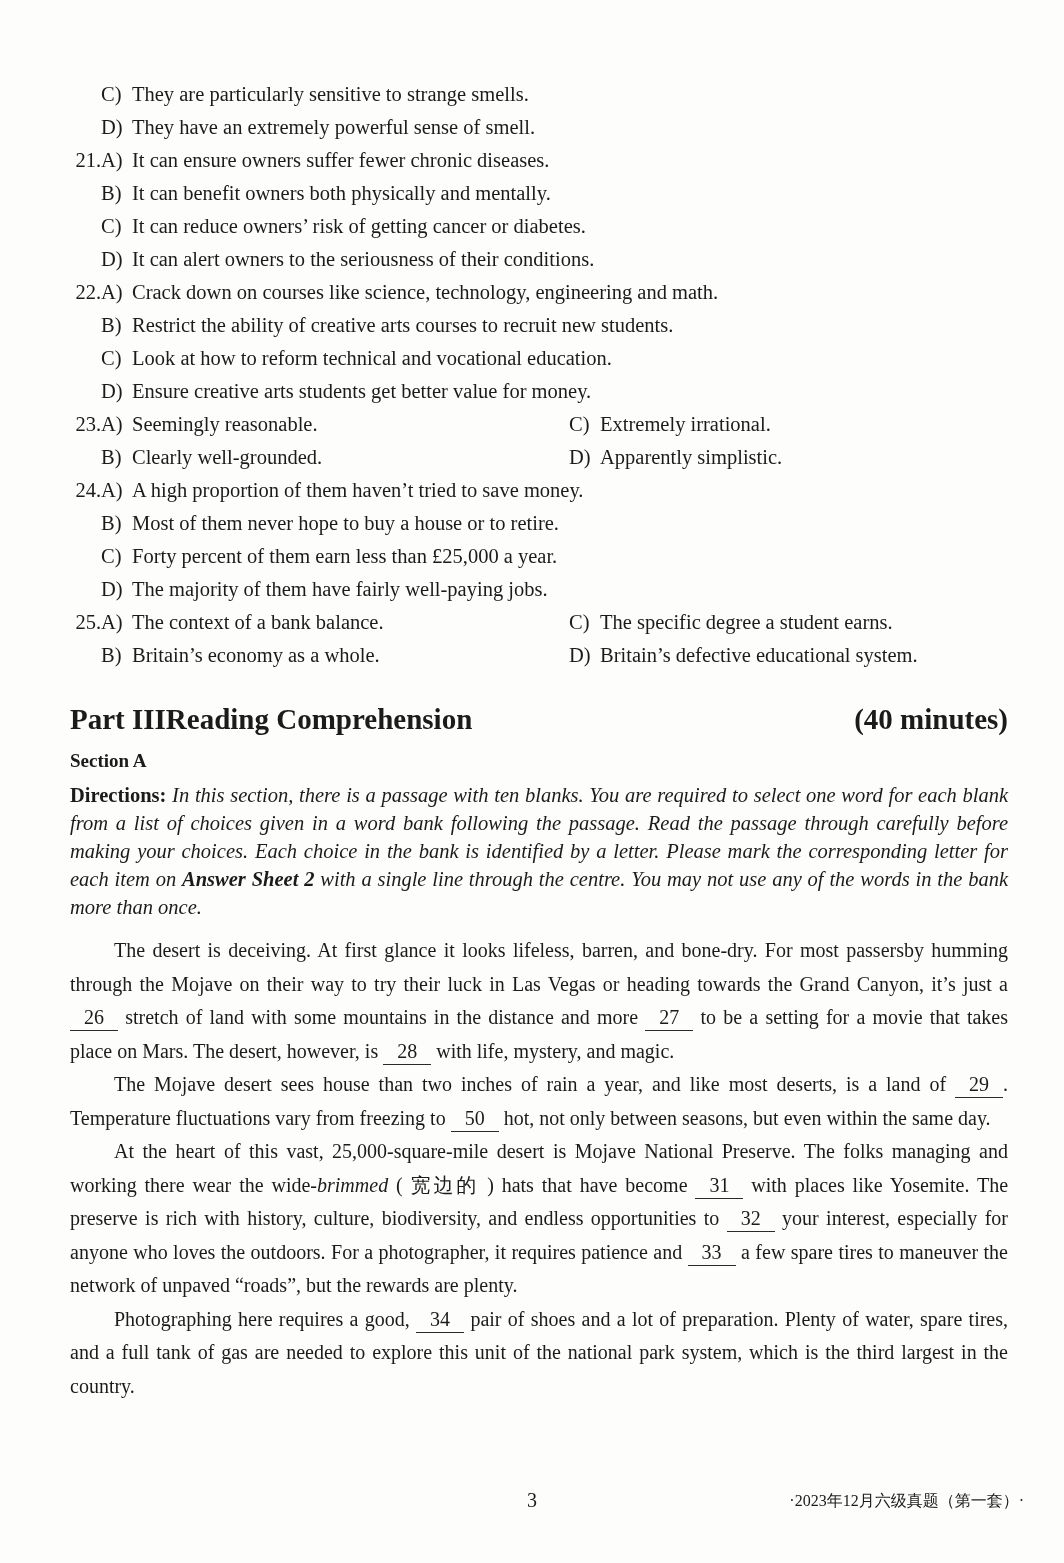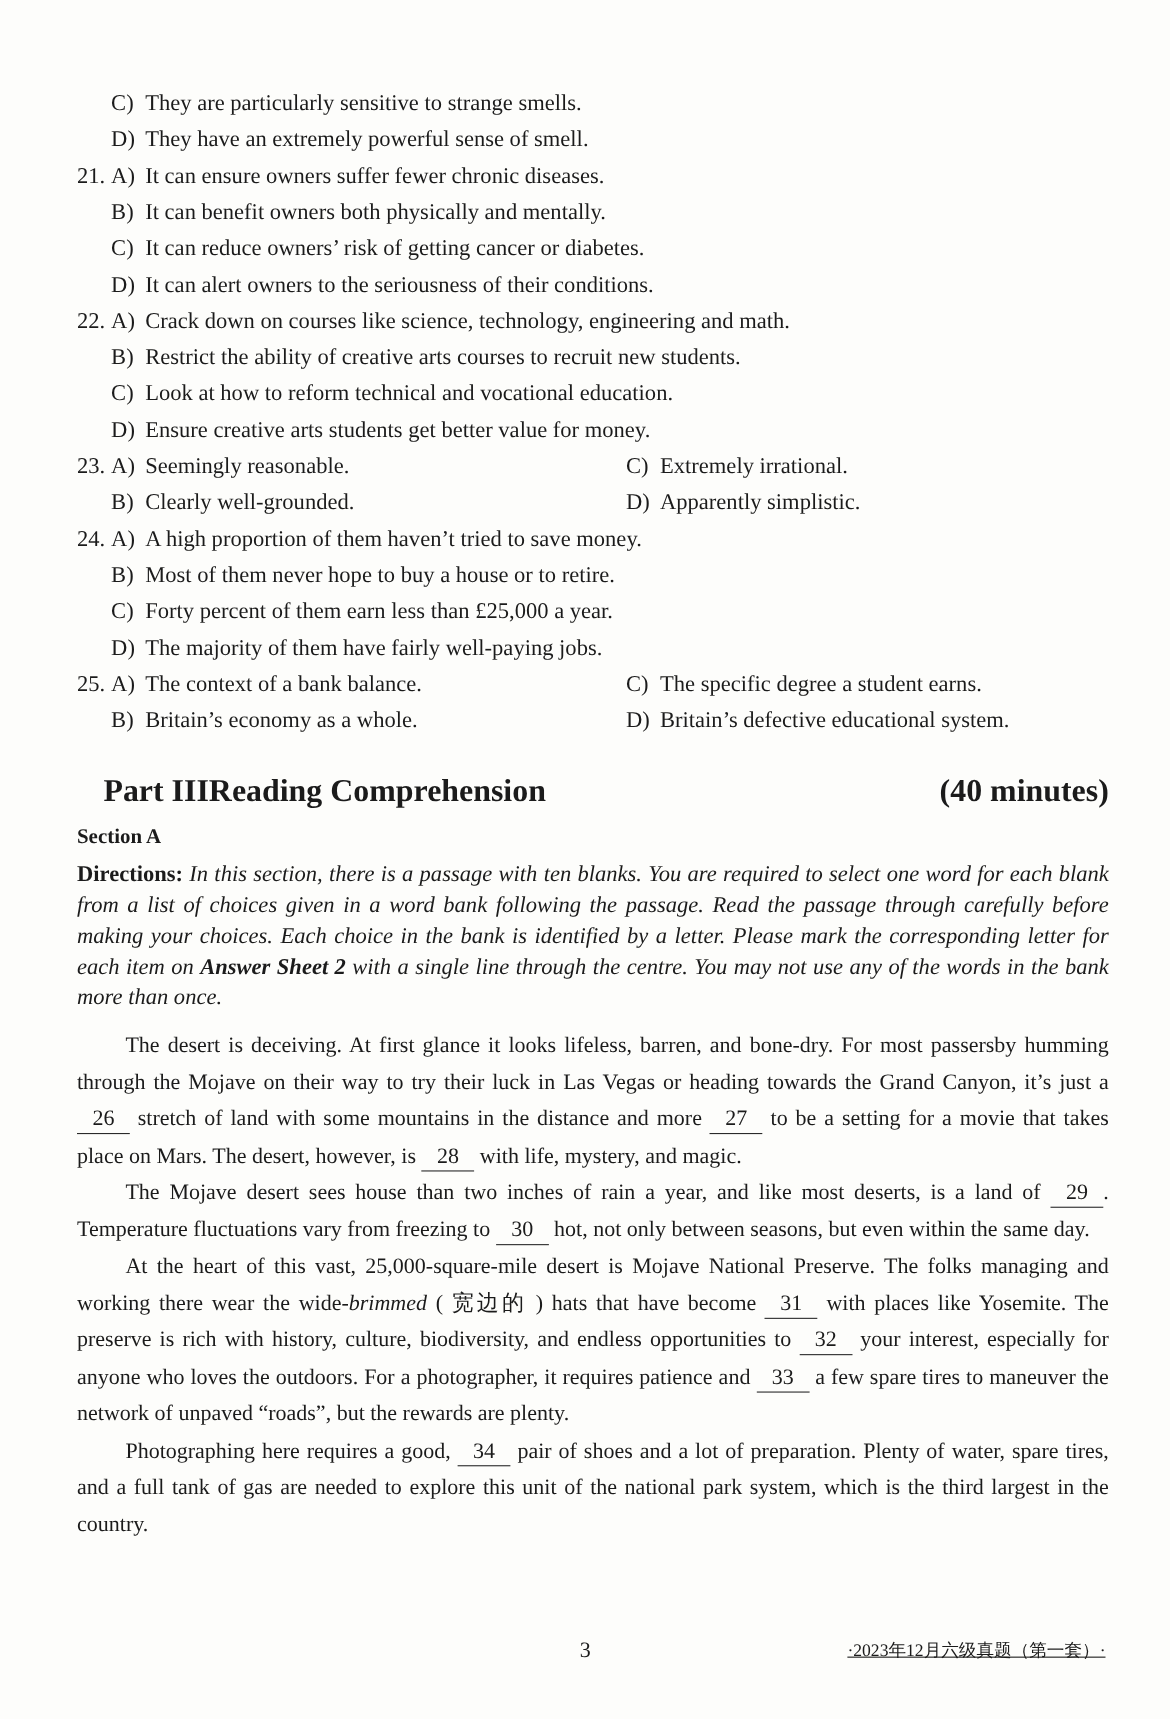--- a/index.html
+++ b/index.html
@@ -11,34 +11,34 @@
     background:#fdfdfb;
     font-family:"Liberation Serif", serif;
     color:#1b1b1b;
     overflow:hidden;
   }
   .content { padding:78px 56px 0 70px; }
 
   
   .listening { font-size:20.5px; line-height:33px; }
   .line { display:flex; align-items:baseline; }
-  .num { flex:0 0 31px; }
+  .num { flex:0 0 31px;text-align:right; }
   .lab { flex:0 0 31px; }
   .txt { flex:1; }
   .pair-left { flex:0 0 468px; display:flex; }
   .pair-right { flex:1; display:flex; }
   .pair-left .lab, .pair-right .lab { flex:0 0 31px; }
   .recording-header { font-weight:bold; margin-top:12px; }
   .q-block { margin:0; }
 
   
   .part3-heading {
     display:flex; align-items:baseline;
     margin-top:27px;
-    font-weight:bold; font-size:29px; line-height:40px;margin-left:24px;
+    font-weight:bold; font-size:29px; line-height:40px;
   }
   .part3-heading .part-label { flex:0 0 auto; }
   .part3-heading .part-title { flex:1; text-align:left; }
   .part3-heading .part-duration { flex:0 0 auto; }
 
   .section-label { font-weight:bold; font-size:19px; line-height:34px; margin-top:5px; }
 
   .directions {
     font-size:20.5px; line-height:28px;
     text-align:justify; font-style:italic;
@@ -57,21 +57,21 @@
     display:inline-block;
     text-indent:0;
     padding:0 14px;
     border-bottom:1.6px solid #2a2a2a;
     line-height:25px;
   }
   .italic { font-style:italic; }
 
   .footer { position:absolute; left:0; right:0; bottom:50px; height:26px; }
   .page-num { text-align:center; font-size:20px; line-height:26px; }
-  .source { position:absolute; right:59px; top:4px; font-size:16px; line-height:20px;text-decoration:underline; }
+  .source { position:absolute; right:40px; top:4px; font-size:16px; line-height:20px; }
 </style>
 </head>
 <body>
 
 <div class="page">
   <div class="content">
 
     <div class="listening">
 
       <div class="q-block">
@@ -216,21 +216,21 @@
 
     <div class="section-label">Section A</div>
 
     <div class="directions">
       <span class="dir-label">Directions:</span><span> In this section, there is a passage with ten blanks. You are required to select one word for each blank from a list of choices given in a word bank following the passage. Read the passage through carefully before making your choices. Each choice in the bank is identified by a letter. Please mark the corresponding letter for each item on </span><span class="answer-sheet">Answer Sheet 2</span><span> with a single line through the centre. You may not use any of the words in the bank more than once.</span>
     </div>
 
     <div class="passage">
       <p><span>The desert is deceiving. At first glance it looks lifeless, barren, and bone-dry. For most passersby humming through the Mojave on their way to try their luck in Las Vegas or heading towards the Grand Canyon, it’s just a </span><span class="blank">26</span><span> stretch of land with some mountains in the distance and more </span><span class="blank">27</span><span> to be a setting for a movie that takes place on Mars. The desert, however, is </span><span class="blank">28</span><span> with life, mystery, and magic.</span></p>
 
-      <p><span>The Mojave desert sees house than two inches of rain a year, and like most deserts, is a land of </span><span class="blank">29</span><span>. Temperature fluctuations vary from freezing to </span><span class="blank">30</span><span> hot, not only between seasons, but even within the same day.</span></p>
+      <p><span>The Mojave desert sees house than two inches of rain a year, and like most deserts, is a land of </span><span class="blank">29</span><span>. Temperature fluctuations vary from freezing to </span><span class="blank">50</span><span> hot, not only between seasons, but even within the same day.</span></p>
 
       <p><span>At the heart of this vast, 25,000-square-mile desert is Mojave National Preserve. The folks managing and working there wear the wide-</span><span class="italic">brimmed</span><span> ( 宽边的 ) hats that have become </span><span class="blank">31</span><span> with places like Yosemite. The preserve is rich with history, culture, biodiversity, and endless opportunities to </span><span class="blank">32</span><span> your interest, especially for anyone who loves the outdoors. For a photographer, it requires patience and </span><span class="blank">33</span><span> a few spare tires to maneuver the network of unpaved “roads”, but the rewards are plenty.</span></p>
 
       <p><span>Photographing here requires a good, </span><span class="blank">34</span><span> pair of shoes and a lot of preparation. Plenty of water, spare tires, and a full tank of gas are needed to explore this unit of the national park system, which is the third largest in the country.</span></p>
     </div>
 
   </div>
 
   <div class="footer">
     <div class="page-num">3</div>

